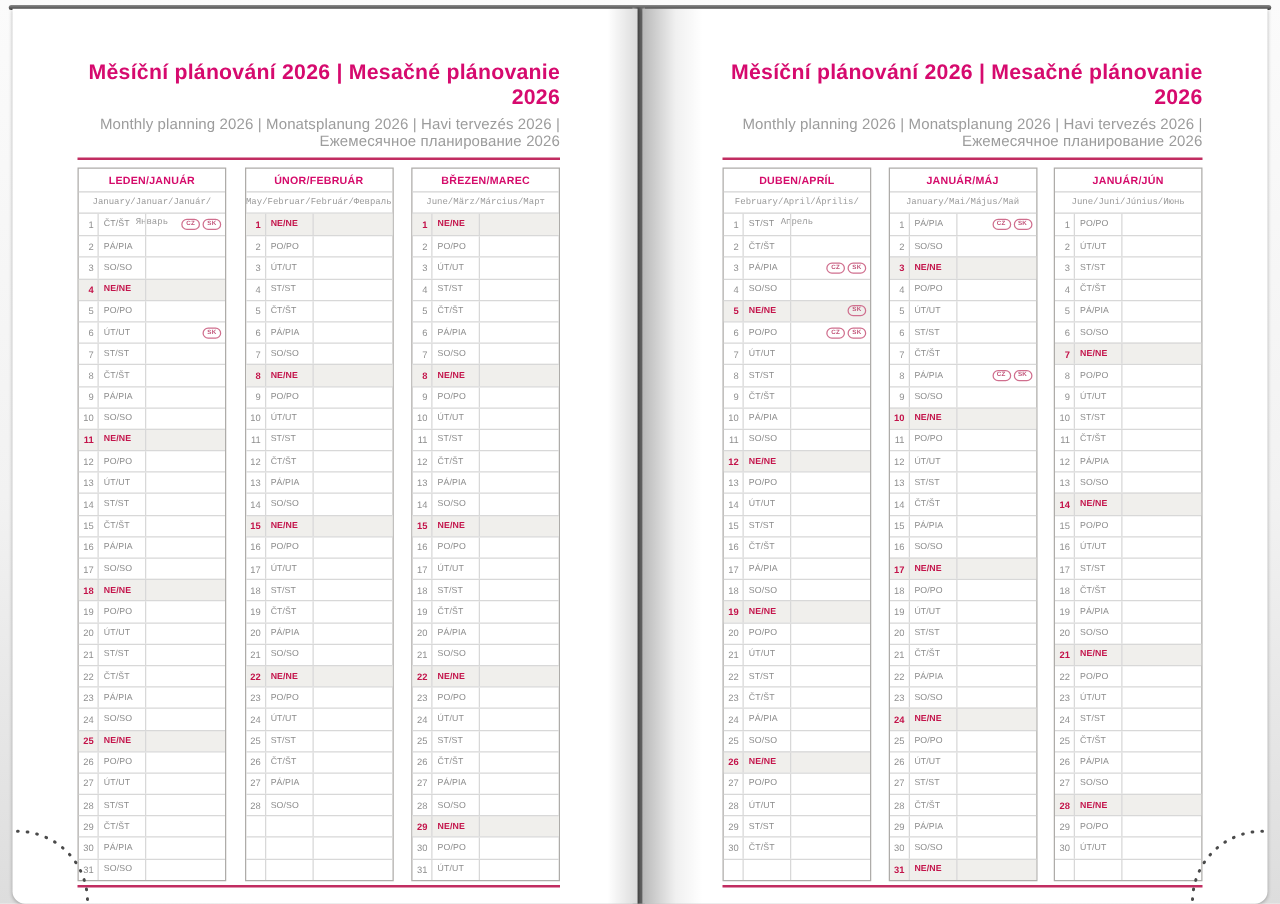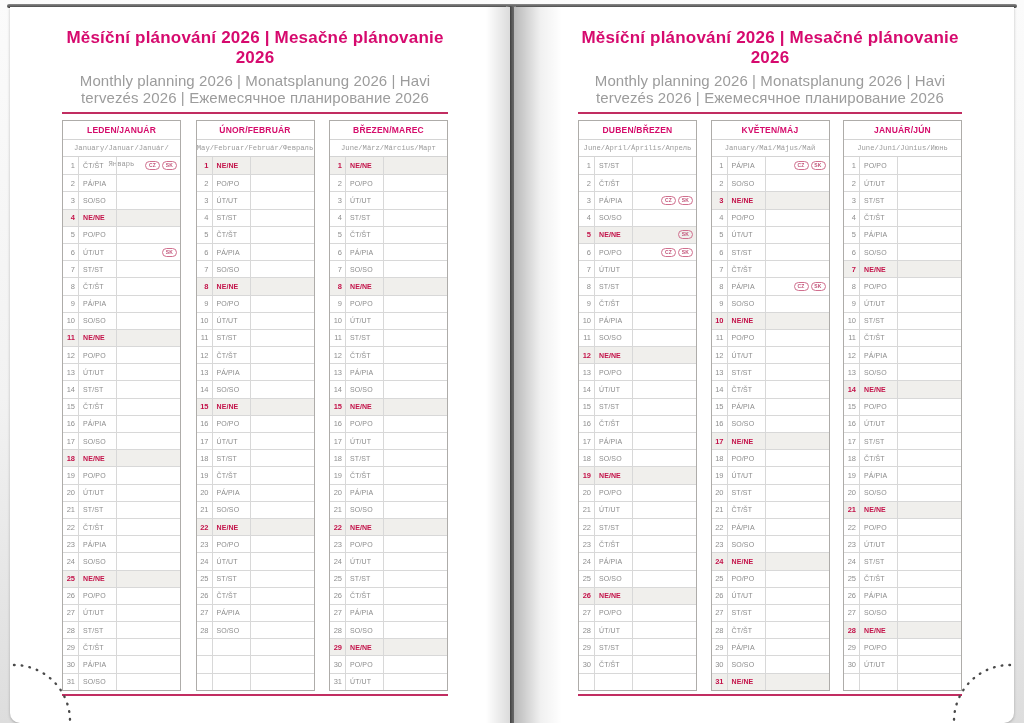--- a/index.html
+++ b/index.html
@@ -16,23 +16,23 @@
     box-shadow:0 1px 3px rgba(0,0,0,.25);}
   .page-left{left:10px;border-radius:0 0 0 10px;}
   .page-right{left:514px;border-radius:0 0 10px 0;}
   .page-left::after{content:'';position:absolute;right:0;top:0;bottom:0;width:24px;
     background:linear-gradient(to right,rgba(0,0,0,0),rgba(0,0,0,.14));pointer-events:none;}
   .page-right::before{content:'';position:absolute;left:0;top:0;bottom:0;width:48px;
     background:linear-gradient(to right,rgba(0,0,0,.28),rgba(0,0,0,.06) 55%,rgba(0,0,0,0));pointer-events:none;}
   .content{position:relative;height:100%;}
   .page-left .content{padding:0 62px 0 52px;}
   .page-right .content{padding:0 52px 0 64px;}
-  .page-header{text-align:center;padding-top:21px;}
+  .page-header{text-align:right;padding-top:41px;}
   .ph-title{font-size:17px;font-weight:bold;color:#d60a6e;letter-spacing:.2px;}
-  .ph-sub{font-size:15px;color:#9c9c9c;margin-top:4px;letter-spacing:.1px;}
+  .ph-sub{font-size:12px;color:#9c9c9c;margin-top:4px;letter-spacing:.1px;}
   .rule{height:2px;background:#c12d61;margin-top:6px;}
   .rule-bottom{margin-top:3px;}
   .months{display:flex;justify-content:space-between;margin-top:6px;}
   .month{width:119px;border:1px solid #aeaca9;background:#fff;box-sizing:border-box;}
   .m-head{height:18px;line-height:18px;text-align:center;color:#d50c6b;font-weight:bold;
     font-size:8.5px;letter-spacing:.2px;border-bottom:1px solid #d4d4d4;}
   .m-sub{height:16px;line-height:16px;text-align:center;color:#9b9b9b;font-size:7.2px;
     border-bottom:1px solid #d4d4d4;font-family:Liberation Mono, monospace;}
   .drow{display:flex;align-items:stretch;height:17.2px;box-sizing:border-box;
     border-top:1px solid #d8d8d8;}
@@ -565,22 +565,22 @@
 
 <div class="page page-right">
   <div class="content">
     <div class="page-header">
       <div class="ph-title">Měsíční plánování 2026 | Mesačné plánovanie 2026</div>
       <div class="ph-sub">Monthly planning 2026 | Monatsplanung 2026 | Havi tervezés 2026 | Ежемесячное планирование 2026</div>
       <div class="rule"></div>
     </div>
     <div class="months">
         <div class="month">
-          <div class="m-head">DUBEN/BŘEZEN</div>
-          <div class="m-sub">June/April/Április/Апрель</div>
+          <div class="m-head">DUBEN/APRÍL</div>
+          <div class="m-sub">February/April/Április/Апрель</div>
           <div class="m-rows">
             <div class="drow">
               <span class="c-num">1</span>
               <span class="c-day">ST/ST</span>
               <span class="c-note"></span>
             </div>
             <div class="drow">
               <span class="c-num">2</span>
               <span class="c-day">ČT/ŠT</span>
               <span class="c-note"></span>
@@ -734,21 +734,21 @@
               <span class="c-note"></span>
             </div>
             <div class="drow">
               <span class="c-num"></span>
               <span class="c-day"></span>
               <span class="c-note"></span>
             </div>
           </div>
         </div>
         <div class="month">
-          <div class="m-head">KVĚTEN/MÁJ</div>
+          <div class="m-head">JANUÁR/MÁJ</div>
           <div class="m-sub">January/Mai/Május/Май</div>
           <div class="m-rows">
             <div class="drow">
               <span class="c-num">1</span>
               <span class="c-day">PÁ/PIA</span>
               <span class="c-note">
                 <span class="badge">CZ</span>
                 <span class="badge">SK</span>
               </span>
             </div>

